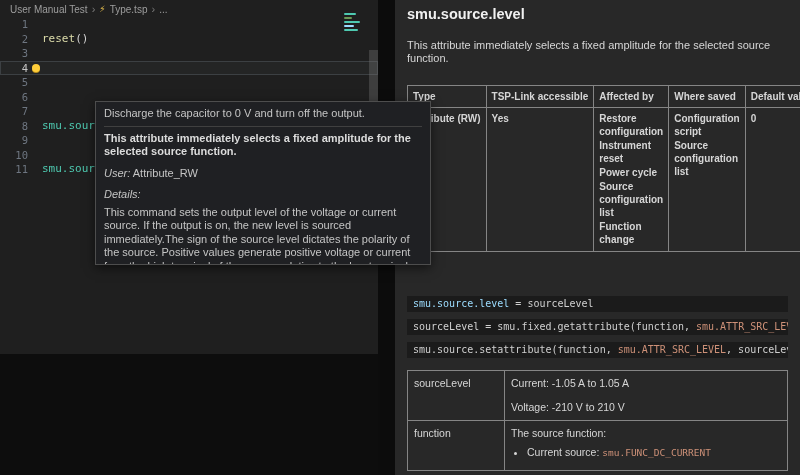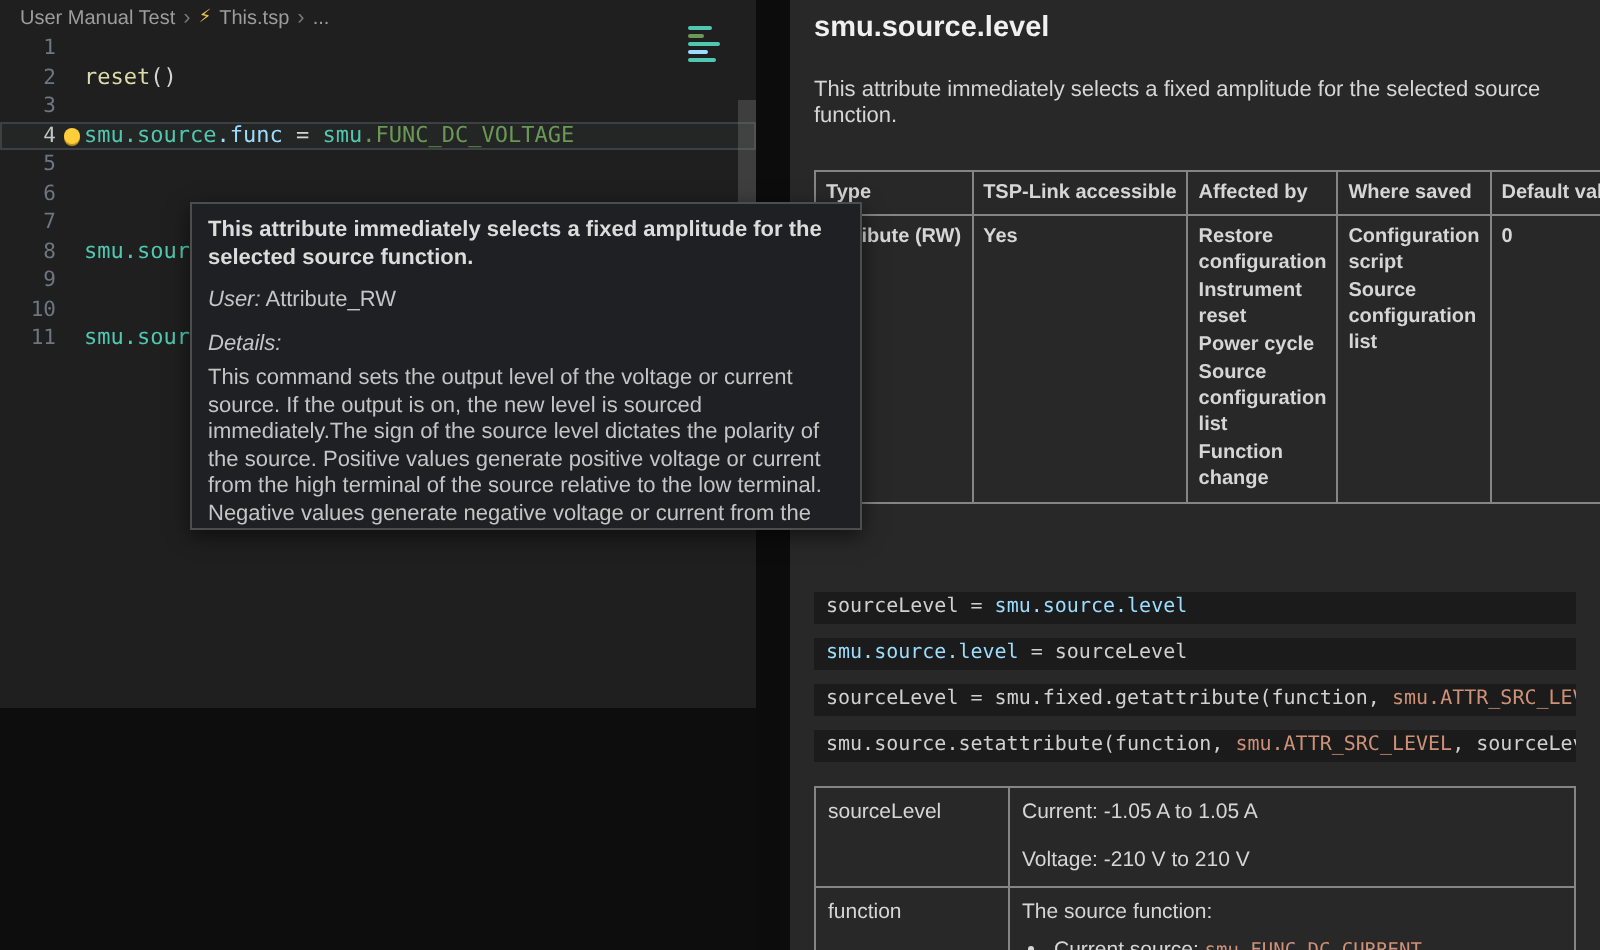--- a/index.html
+++ b/index.html
@@ -93,30 +93,30 @@
   .inline-code { font-family:"DejaVu Sans Mono","Liberation Mono",monospace; font-size:9.5px; color:#ce9178; }
 </style>
 </head>
 <body>
 
 <div class="editor-pane">
   <div class="breadcrumb">
     <span>User Manual Test</span>
     <span class="chev">›</span>
     <span class="file-icon">⚡</span>
-    <span>This.tsp</span>
+    <span>Type.tsp</span>
     <span class="chev">›</span>
     <span>...</span>
   </div>
 
   <div class="code-area" id="code-area">
       <div class="code-line"><span class="ln">1</span><span class="code-text"></span></div>
       <div class="code-line"><span class="ln">2</span><span class="code-text"><span class="tok-fn">reset</span><span class="tok-op">()</span></span></div>
       <div class="code-line"><span class="ln">3</span><span class="code-text"></span></div>
-      <div class="code-line active"><span class="ln">4</span><span class="code-text"><span class="tok-id">smu.source</span><span class="tok-prop">.func</span><span class="tok-op"> = </span><span class="tok-id">smu</span><span class="tok-const">.FUNC_DC_VOLTAGE</span></span><span class="bulb"></span></div>
+      <div class="code-line active"><span class="ln">4</span><span class="bulb"></span></div>
       <div class="code-line"><span class="ln">5</span></div>
       <div class="code-line"><span class="ln">6</span></div>
       <div class="code-line"><span class="ln">7</span><span class="code-text"></span></div>
       <div class="code-line"><span class="ln">8</span><span class="code-text"><span class="tok-id">smu.source.</span></span></div>
       <div class="code-line"><span class="ln">9</span><span class="code-text"></span></div>
       <div class="code-line"><span class="ln">10</span><span class="code-text"></span></div>
       <div class="code-line"><span class="ln">11</span><span class="code-text"><span class="tok-id">smu.source.</span></span></div>
     </div>
 
   <div class="minimap">
@@ -126,20 +126,21 @@
     <div class="mm-bar mm4"></div>
     <div class="mm-bar mm5"></div>
   </div>
   <div class="scroll-thumb"></div>
 </div>
 
 <div class="separator"></div>
 
 <div class="tooltip">
   <div class="tt-body">
+    <div class="tt-discharge">Discharge the capacitor to 0 V and turn off the output.</div>
     <p class="tt-bold">This attribute immediately selects a fixed amplitude for the selected source function.</p>
     <p class="tt-type">
       <span class="it">User:</span>
       <span>Attribute_RW</span>
     </p>
     <p class="tt-details-label">Details:</p>
     <p class="tt-details">This command sets the output level of the voltage or current source. If the output is on, the new level is sourced immediately.The sign of the source level dictates the polarity of the source. Positive values generate positive voltage or current from the high terminal of the source relative to the low terminal. Negative values generate negative voltage or current from the high terminal</p>
   </div>
 </div>
 
@@ -173,21 +174,20 @@
         <td id="saved-cell">
             <div class="cell-wrap">Configuration script</div>
             <div class="cell-wrap">Source configuration list</div>
           </td>
         <td>0</td>
       </tr>
     </tbody>
   </table>
 
   <div class="usage" id="usage">
-      <div class="usage-line"><span class="tok-u-plain">sourceLevel</span><span class="tok-u-plain"> = </span><span class="tok-u-id">smu.source.level</span></div>
       <div class="usage-line"><span class="tok-u-id">smu.source.level</span><span class="tok-u-plain"> = </span><span class="tok-u-plain">sourceLevel</span></div>
       <div class="usage-line"><span class="tok-u-plain">sourceLevel</span><span class="tok-u-plain"> = </span><span class="tok-u-plain">smu.fixed.getattribute(function, </span><span class="tok-u-const">smu.ATTR_SRC_LEVEL</span></div>
       <div class="usage-line"><span class="tok-u-plain">smu.source.setattribute(function, </span><span class="tok-u-const">smu.ATTR_SRC_LEVEL</span><span class="tok-u-plain">, sourceLevel)</span></div>
     </div>
 
   <table class="param-table">
     <tbody id="param-table-body">
         <tr>
           <td class="param-name">sourceLevel</td>
           <td class="param-desc">

